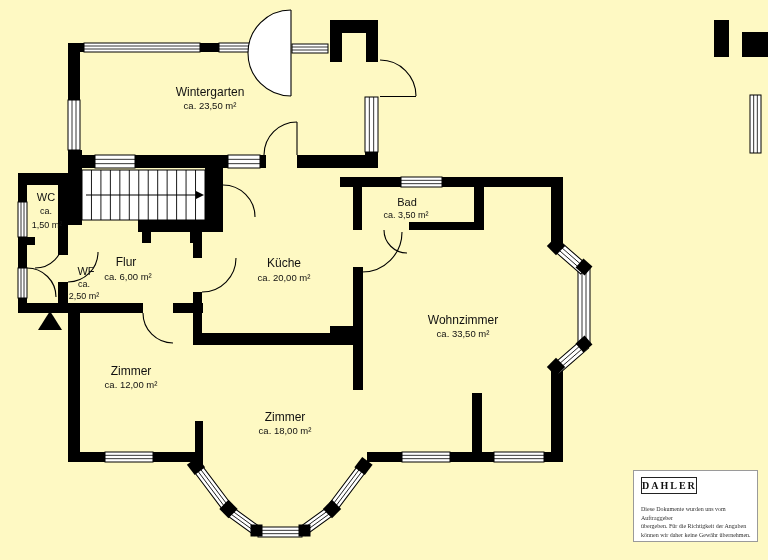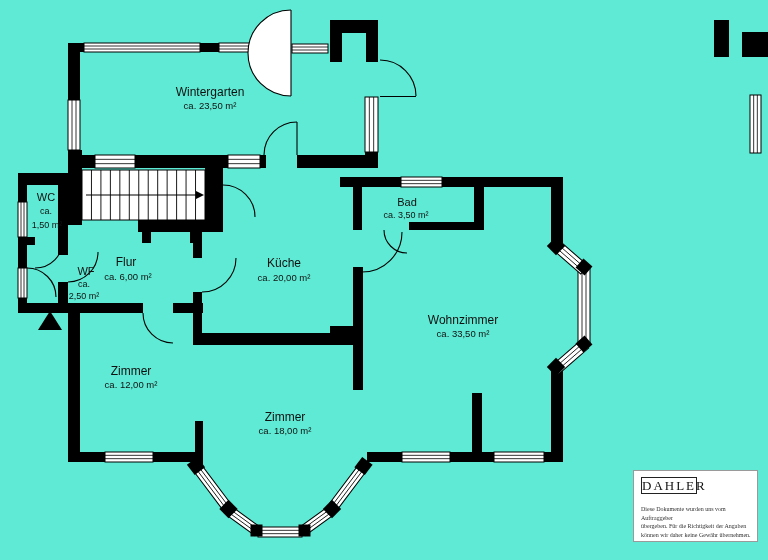--- a/index.html
+++ b/index.html
@@ -1,26 +1,26 @@
 <!DOCTYPE html>
 <html><head>
 <meta charset="utf-8">
 <style>
   html,body{margin:0;padding:0;background:#ffffff;}
-  #stage{position:relative;width:768px;height:560px;background:#5eead4;overflow:hidden;
+  #stage{position:relative;width:768px;height:560px;background:#fef9c3;overflow:hidden;
          font-family:"Liberation Sans",sans-serif;}
   svg{position:absolute;left:0;top:0;}
   .rn{font-size:12px;fill:#111;text-anchor:middle;}
   .ra{font-size:9.5px;fill:#111;text-anchor:middle;}
   .rs{font-size:11px;fill:#111;text-anchor:middle;}
   .rsa{font-size:9px;fill:#111;text-anchor:middle;}
   #brandbox{position:absolute;left:633px;top:470px;width:125px;height:72px;
             border:1px solid #9a9a9a;background:#fff;box-sizing:border-box;}
   #brandlogo{position:absolute;left:7px;top:6px;width:54px;height:15px;border:1px solid #222;
-             font-family:"Liberation Serif",serif;font-size:13px;font-weight:400;
+             font-family:"Liberation Serif",serif;font-size:10px;font-weight:700;
              letter-spacing:2px;text-align:center;line-height:15px;color:#111;}
   #branddisclaimer{position:absolute;left:7px;top:34px;width:114px;
              font-family:"Liberation Serif",serif;font-size:6px;line-height:1.45;color:#333;}
   #branddisclaimer span{display:block;}
 </style>
 </head>
 <body>
 
 <div id="stage">
   <svg width="768" height="560" viewBox="0 0 768 560">

